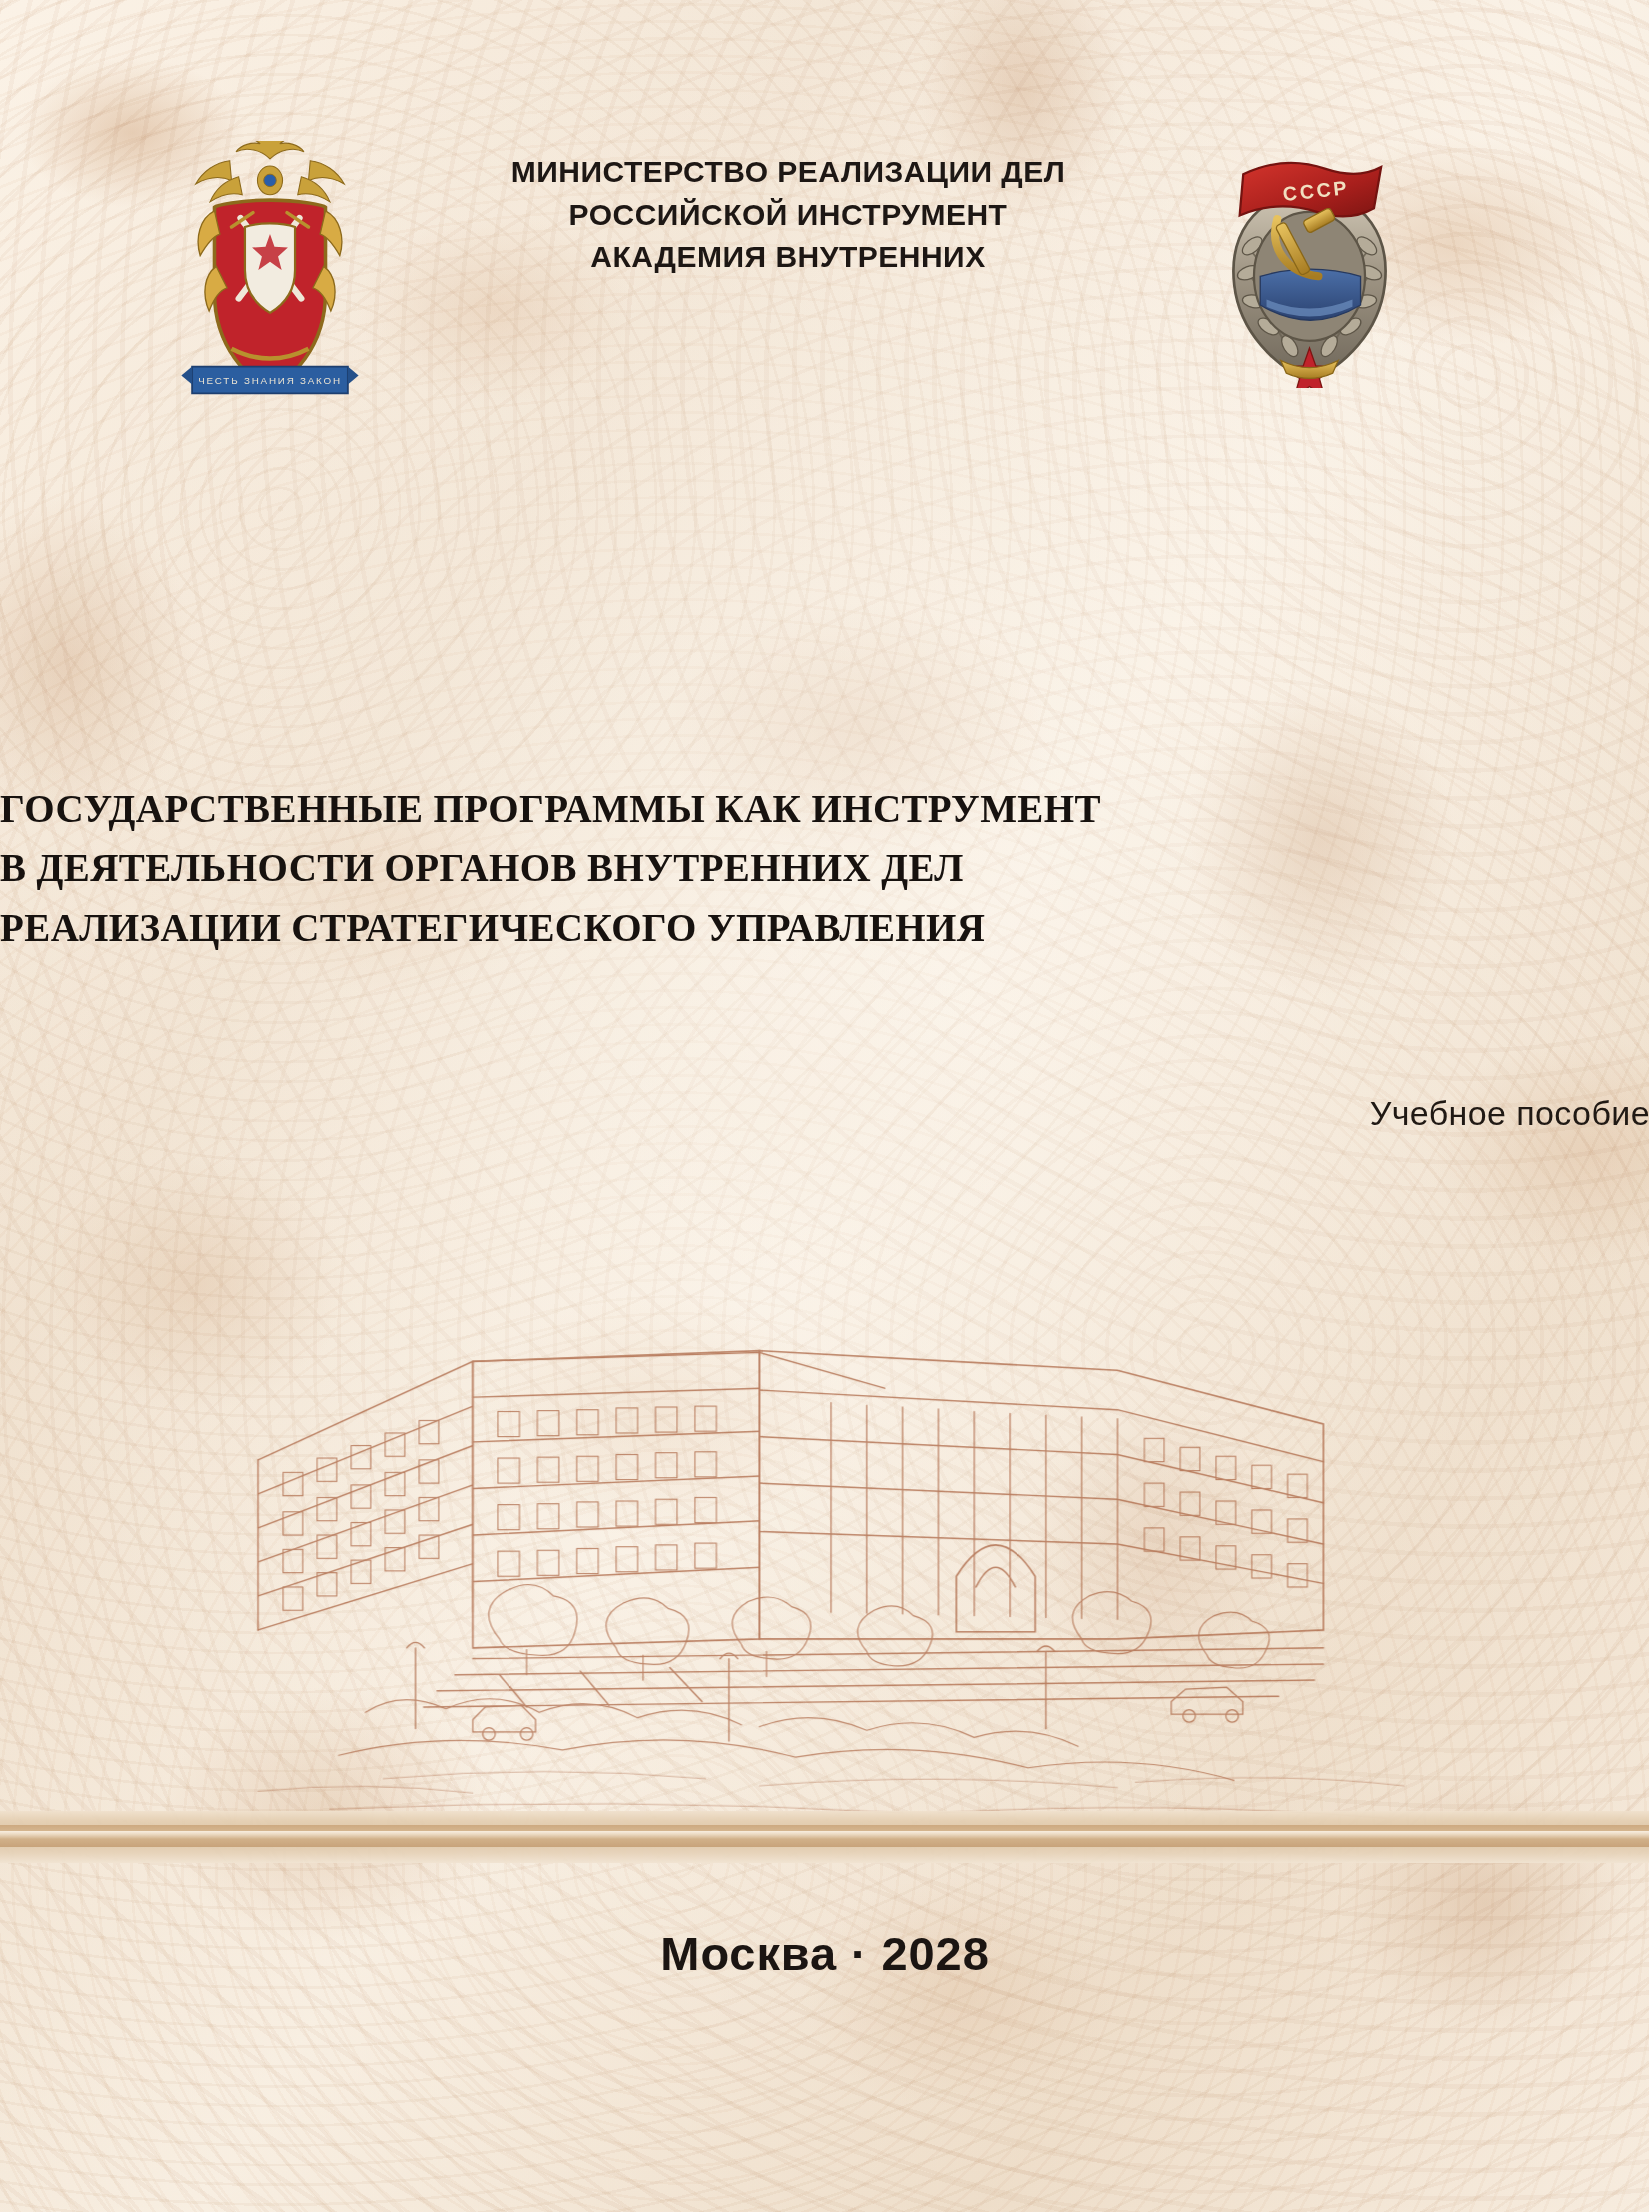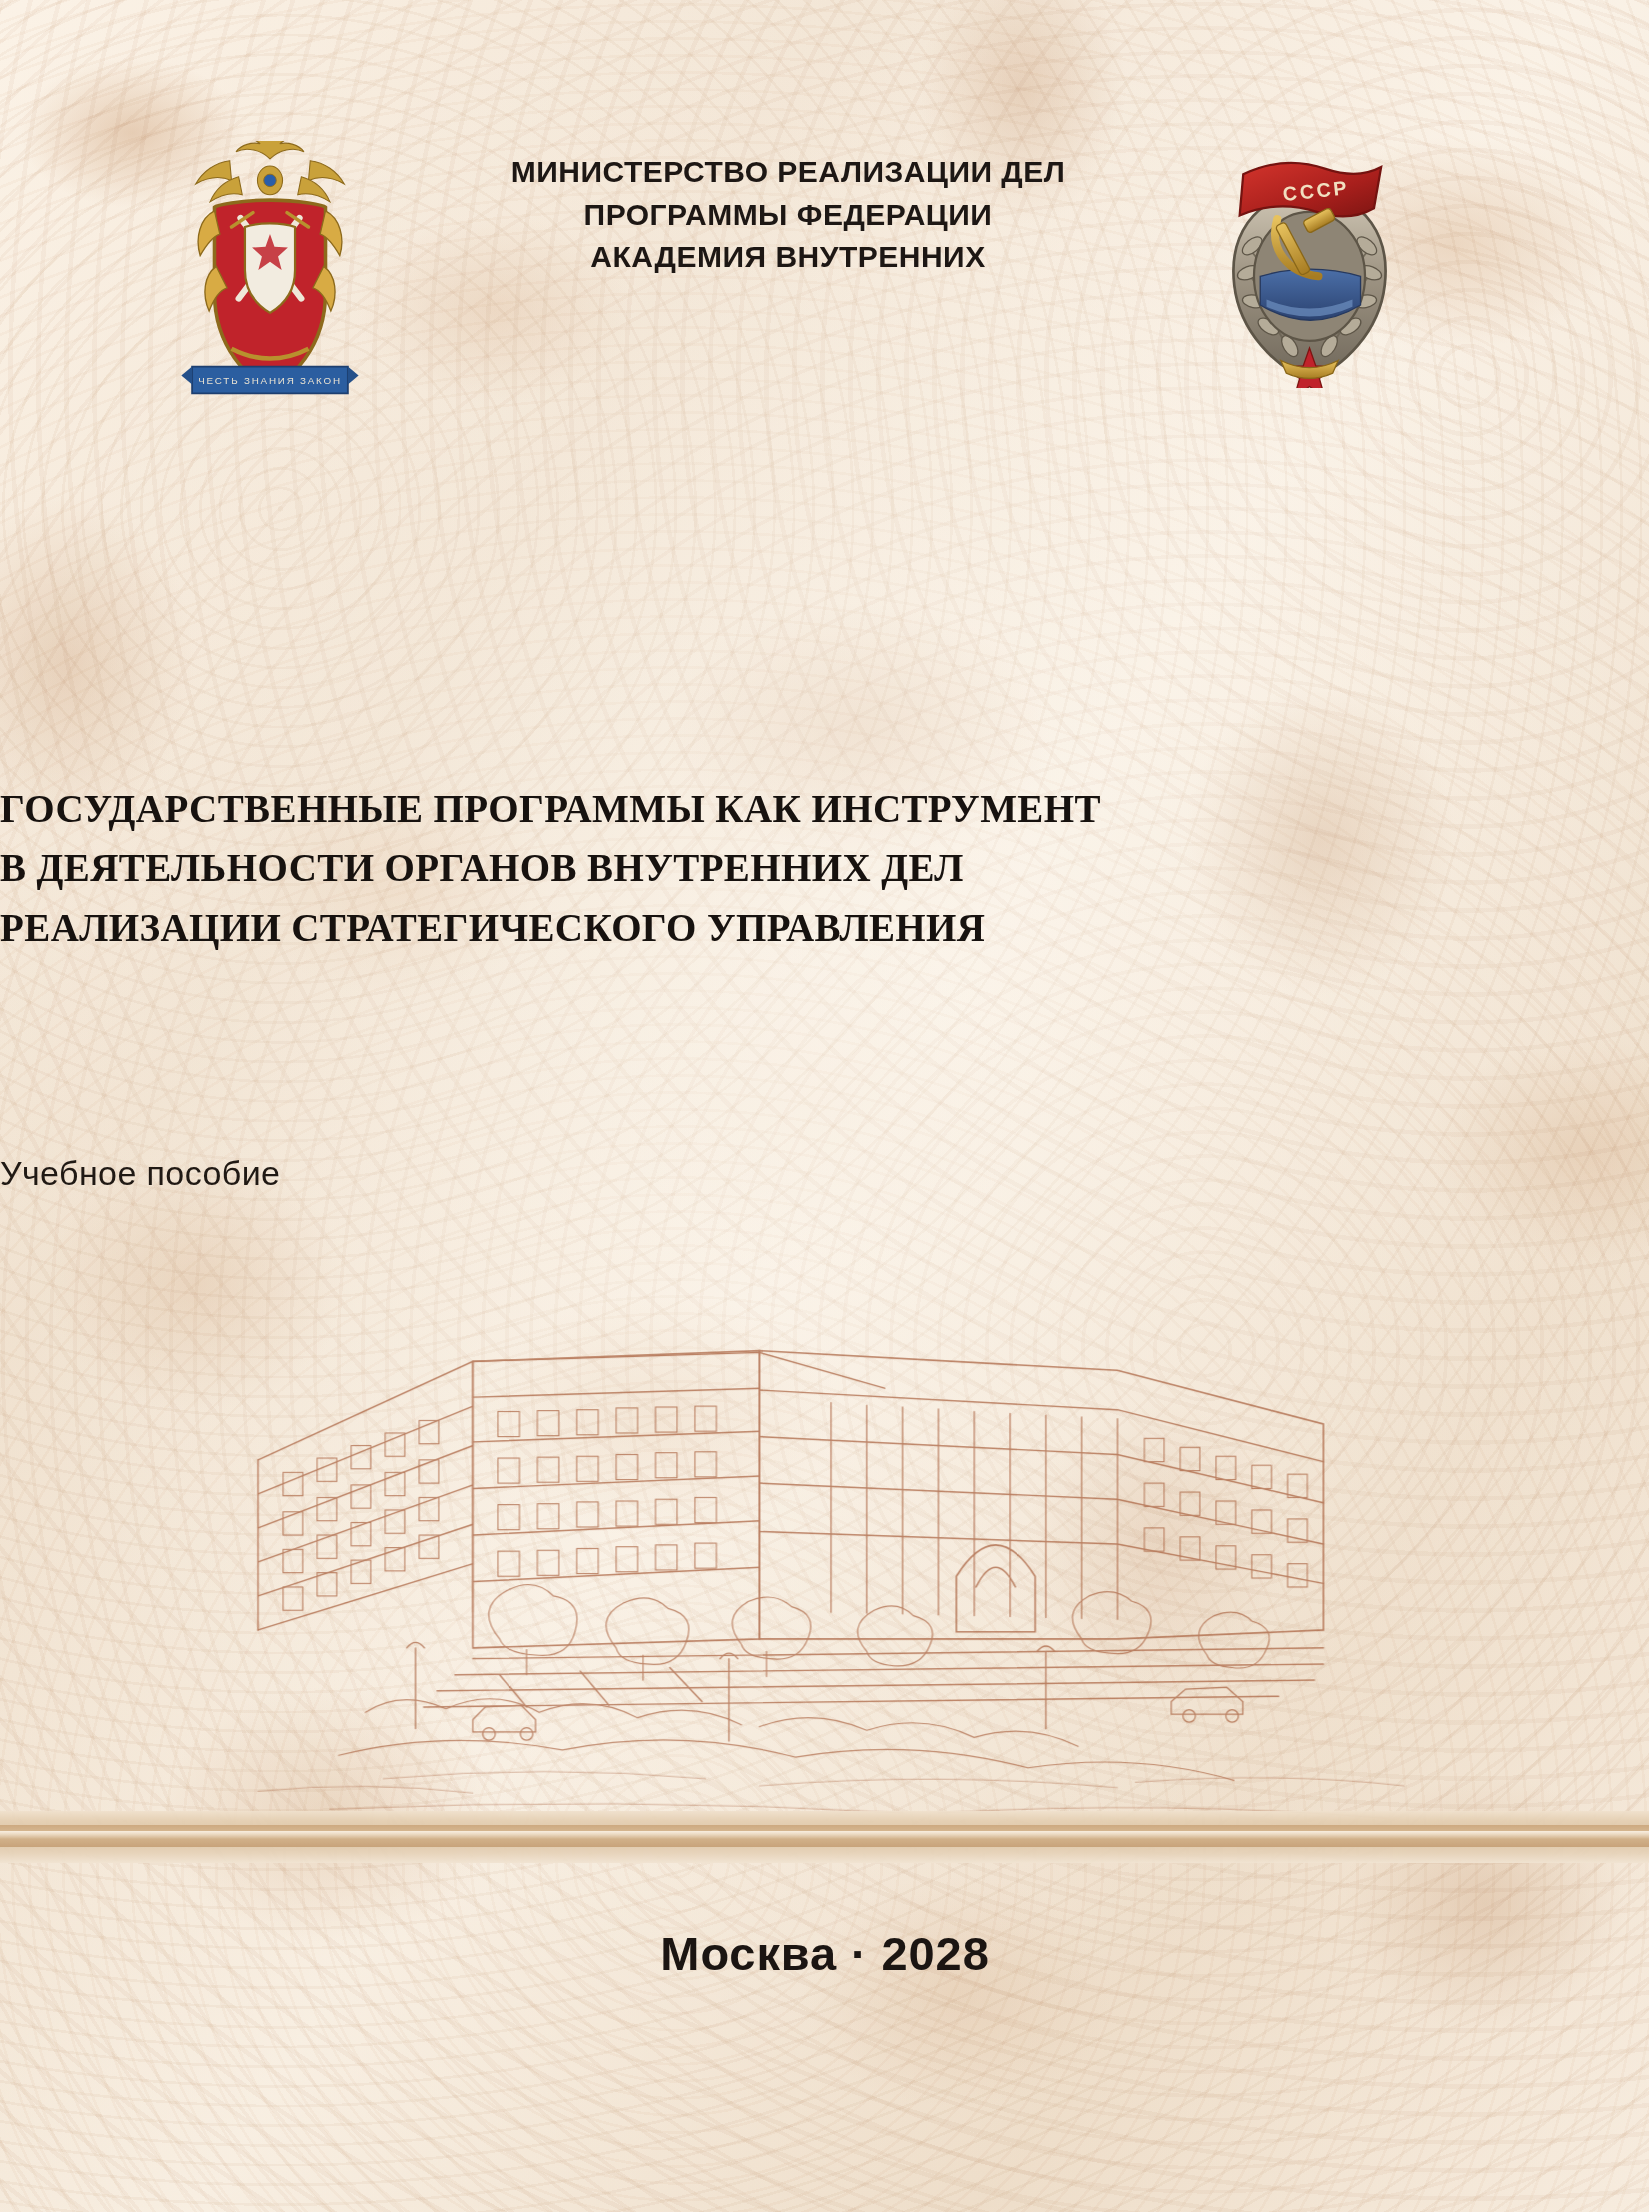--- a/index.html
+++ b/index.html
@@ -114,24 +114,24 @@
     font-weight: bold;
     font-size: 39px;
     line-height: 1.52;
     letter-spacing: 0.4px;
     color: #17120f;
   }
   .title-block div { white-space: nowrap; }
 
   .subtitle {
     position: absolute;
-    top: 1154px;
+    top: 1094px;
     left: 0;
     width: 100%;
-    text-align: left;
+    text-align: right;
     font-size: 34px;
     color: #201914;
     letter-spacing: 0.4px;
   }
 
   
   .building-wrap {
     position: absolute;
     top: 1254px;
     left: 204px;
@@ -221,21 +221,21 @@
           <path d="M18 252 l-12 10 l12 10 z" fill="#24508a"></path>
           <path d="M192 252 l12 10 l-12 10 z" fill="#24508a"></path>
           <text x="105" y="272" font-family="Liberation Sans, sans-serif" font-size="11" fill="#e9e2d2" text-anchor="middle" letter-spacing="2">ЧЕСТЬ ЗНАНИЯ ЗАКОН</text>
 
           <path d="M62 232 q43 22 86 0" fill="none" stroke="#b8912e" stroke-width="5"></path>
         </svg>
       </div>
 
       <div class="header-text">
         <div>МИНИСТЕРСТВО РЕАЛИЗАЦИИ ДЕЛ</div>
-        <div>ПРОГРАММЫ ФЕДЕРАЦИИ</div>
+        <div>РОССИЙСКОЙ ИНСТРУМЕНТ</div>
         <div>АКАДЕМИЯ ВНУТРЕННИХ</div>
       </div>
 
       <div class="order-badge">
         <svg viewBox="0 0 220 275" xmlns="http://www.w3.org/2000/svg">
           <defs>
             <linearGradient id="gsil" x1="0" y1="0" x2="0" y2="1">
               <stop offset="0%" stop-color="#cfc6b4"></stop>
               <stop offset="45%" stop-color="#9d9382"></stop>
               <stop offset="100%" stop-color="#6f675a"></stop>

